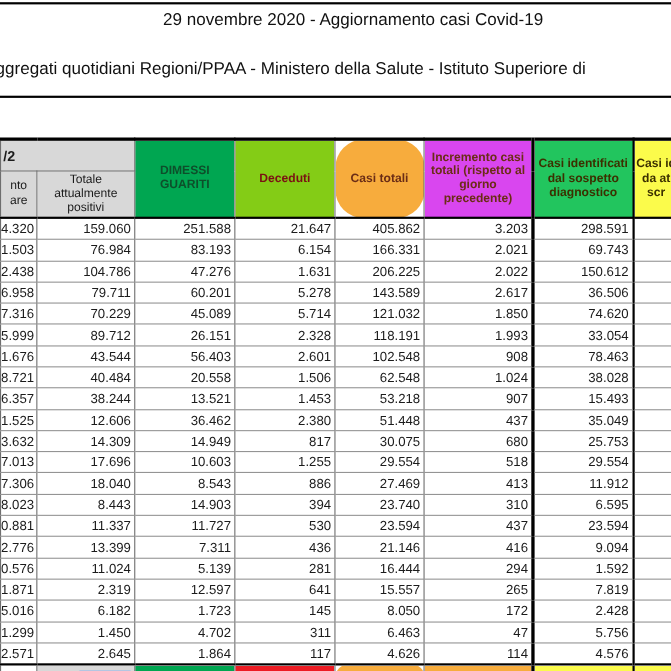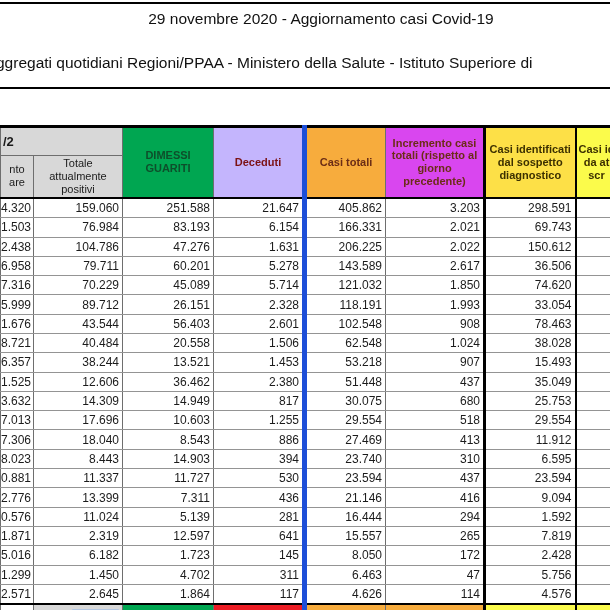--- a/index.html
+++ b/index.html
@@ -38,21 +38,21 @@
   }
   thead th.gray{background:#d8d8d8;font-weight:normal;height:36px;}
   thead th.colored{font-weight:bold;}
   tbody td{
     height:18.3px;text-align:right;padding:0 3px 0 0;font-size:12px;
     white-space:nowrap;background:#fff;
     border-color:#949494 #6e6e6e;
   }
   td.c6,th.c6{border-left:3px solid #000;border-right:2px solid #000;}
   td.c7,th.c7{border-right:none;}
-  td.c4,th.c4{border-left:5px solid #1d4ed8;}
+  td.c4,th.c4{border-left:1px solid #1d4ed8;border-radius:25px;}
   tr.totals td{
     border-top:2px solid #000;border-bottom:2px solid #000;
     font-weight:bold;height:21px;font-size:12px;
   }
   tr.totals td .sel{
     background:#b3c6e2;color:#1f3050;padding:0 2px;border-radius:1px;
   }
 </style>
 </head>
 <body>
@@ -70,24 +70,24 @@
       <col style="width:91px">
     <col style="width:81px">
       <col style="width:99px">
       <col style="width:91px">
       <col style="width:41px">
   </colgroup>
   <thead>
       <tr>
         <th colspan="2" class="corner">/2</th>
         <th class="colored c2" rowspan="2" style="background: rgb(0, 166, 81); color: rgb(13, 79, 43); margin-left: 32px;">DIMESSI GUARITI</th>
-        <th class="colored c3" rowspan="2" style="background: #c4b5fd; color: rgb(123, 17, 19);">Deceduti</th>
+        <th class="colored c3" rowspan="2" style="background: #84cc16; color: rgb(123, 17, 19);">Deceduti</th>
         <th class="colored c4" rowspan="2" style="background: rgb(247, 172, 61); color: rgb(107, 45, 22);">Casi totali</th>
         <th class="colored c5" rowspan="2" style="background: #d946ef; color: rgb(107, 45, 22);">Incremento casi totali (rispetto al giorno precedente)</th>
-        <th class="colored c6" rowspan="2" style="background: #fde047; color: rgb(60, 48, 0);">Casi identificati dal sospetto diagnostico</th>
+        <th class="colored c6" rowspan="2" style="background: #22c55e; color: rgb(60, 48, 0);">Casi identificati dal sospetto diagnostico</th>
         <th class="colored c7" rowspan="2" style="background: rgb(251, 251, 75); color: rgb(60, 48, 0);">
           <div>Casi id</div>
           <div>da at</div>
           <div>scr</div>
         </th>
       </tr>
       <tr>
         <th class="gray c0">
           <div>nto</div>
           <div>are</div>

